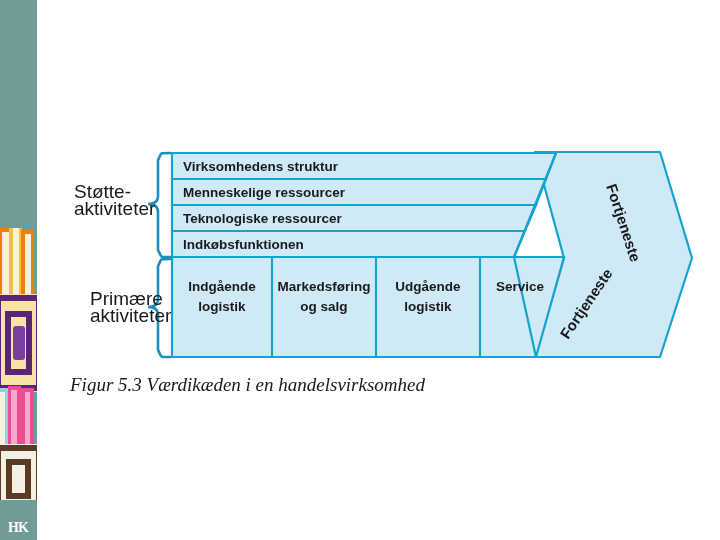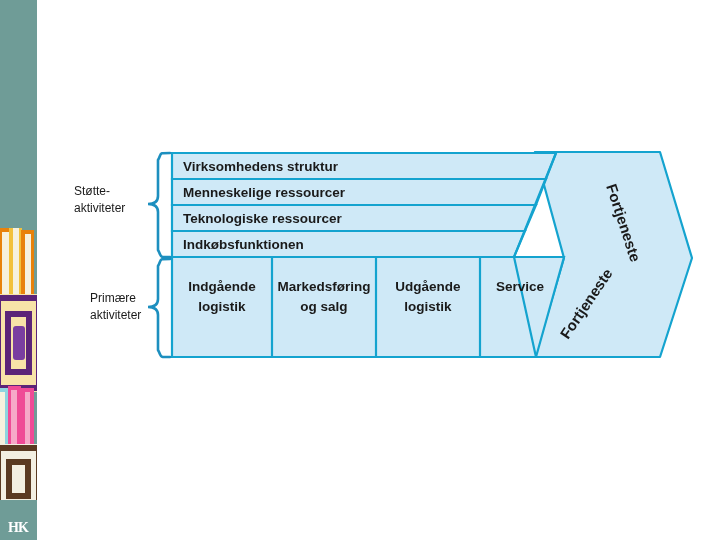--- a/index.html
+++ b/index.html
@@ -39,21 +39,21 @@
   #diagram svg{display:block;}
 
   .dg-label{
     font-family:"Liberation Sans",sans-serif;
     font-size:13.5px;fill:#1a1a1a;
   }
   .dg-rot{font-size:15px;fill:#1a1a1a;}
 
   
   .brace-label{
-    position:absolute;color:#1a1a1a;font-size:12px;line-height:17px;
+    position:absolute;color:#1a1a1a;font-size:19px;line-height:17px;
     text-align:left;
   }
   #lbl-stotte{left:74px;top:183px;}
   #lbl-primaere{left:90px;top:290px;}
 
   
   #caption{
     position:absolute;left:70px;top:374px;
     font-family:"Liberation Serif",serif;font-style:italic;
     font-size:19px;color:#1a1a1a;white-space:nowrap;
@@ -163,17 +163,18 @@
   <div id="lbl-stotte" class="brace-label">
     <div>Støtte-</div>
     <div>aktiviteter</div>
   </div>
 
   <div id="lbl-primaere" class="brace-label">
     <div>Primære</div>
     <div>aktiviteter</div>
   </div>
 
+  <div id="caption">Figur 5.3 Værdikæden i en handelsvirksomhed</div>
 
   <div id="footer">
   </div>
 
 </div>
 
 </body></html>

